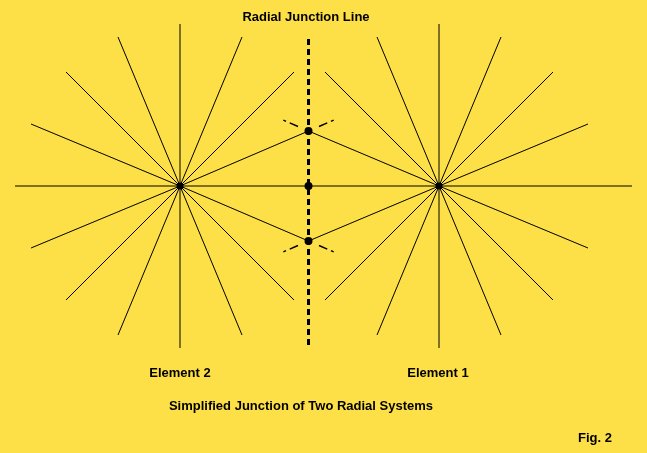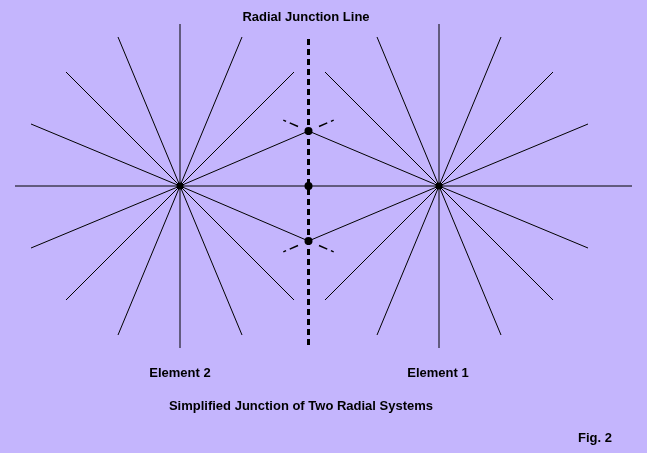--- a/index.html
+++ b/index.html
@@ -5,21 +5,21 @@
   html, body {
     margin: 0;
     padding: 0;
     background: #ffffff;
     font-family: "Liberation Sans", sans-serif;
   }
   .stage {
     position: relative;
     width: 647px;
     height: 453px;
-    background: #c4b5fd;
+    background: #fde047;
     overflow: hidden;
   }
   svg { display: block; }
   text.t {
     font-family: "Liberation Sans", sans-serif;
     font-weight: bold;
     font-size: 13px;
     fill: #000000;
   }
 </style>

